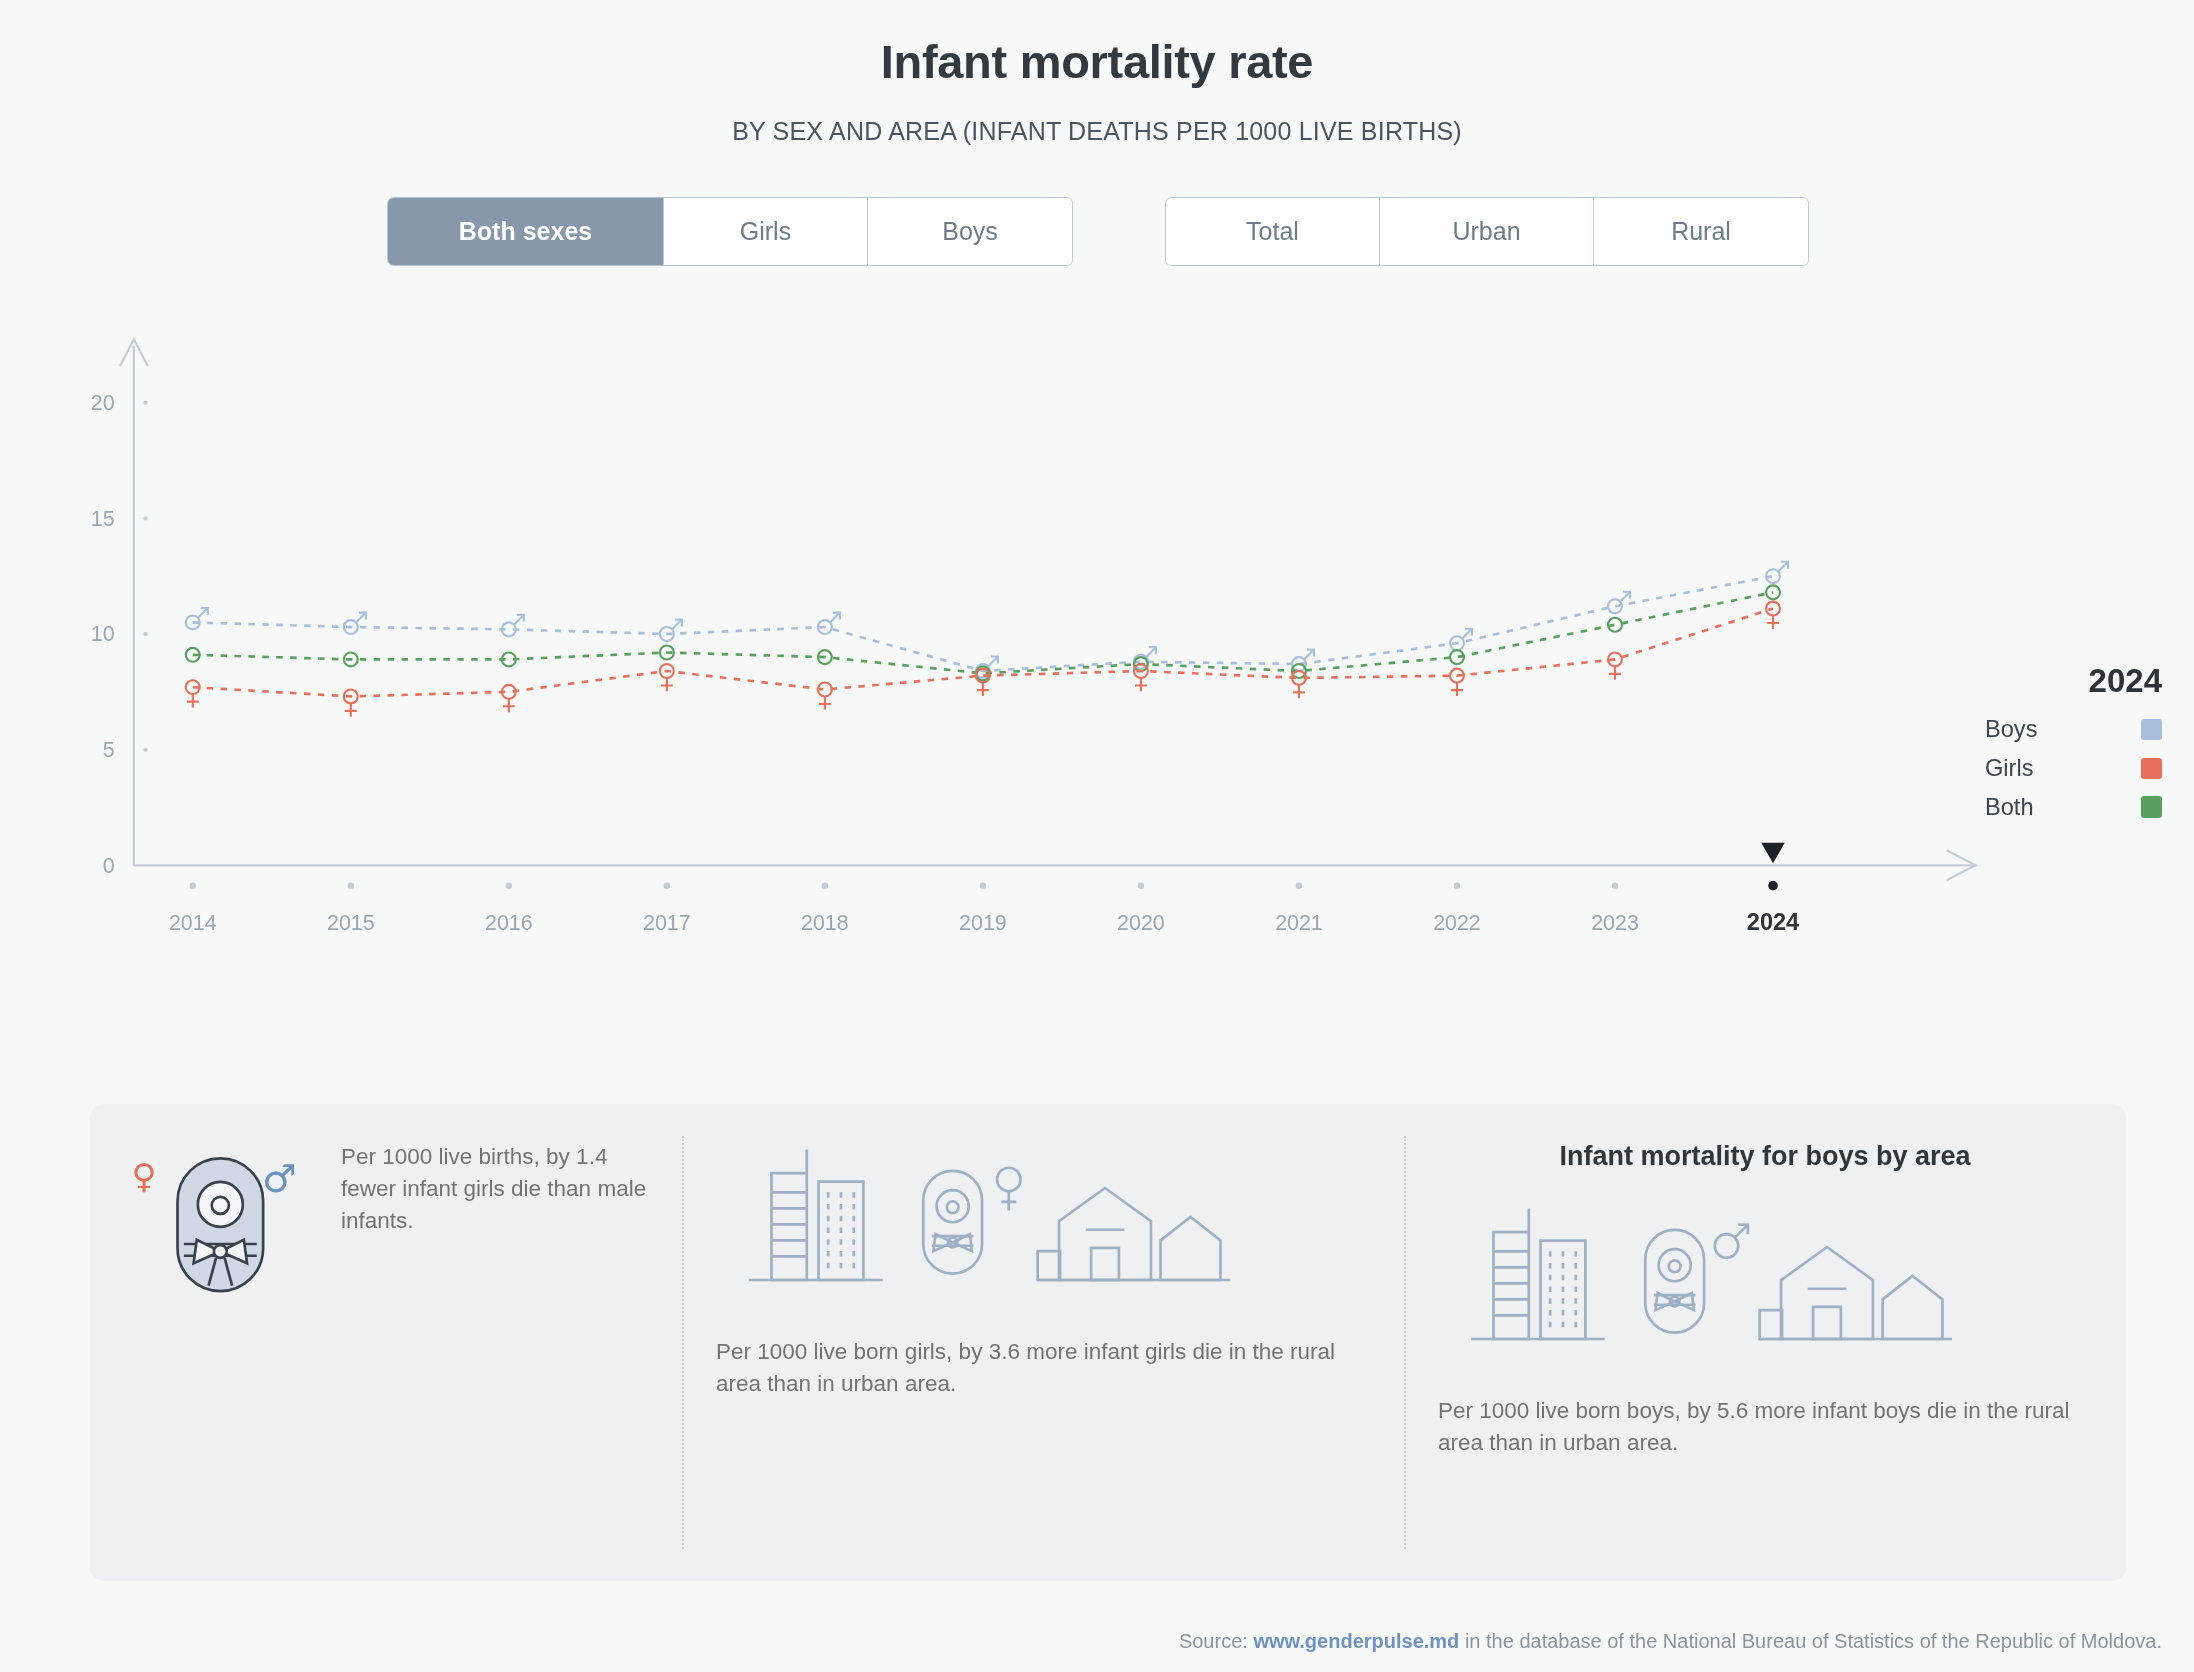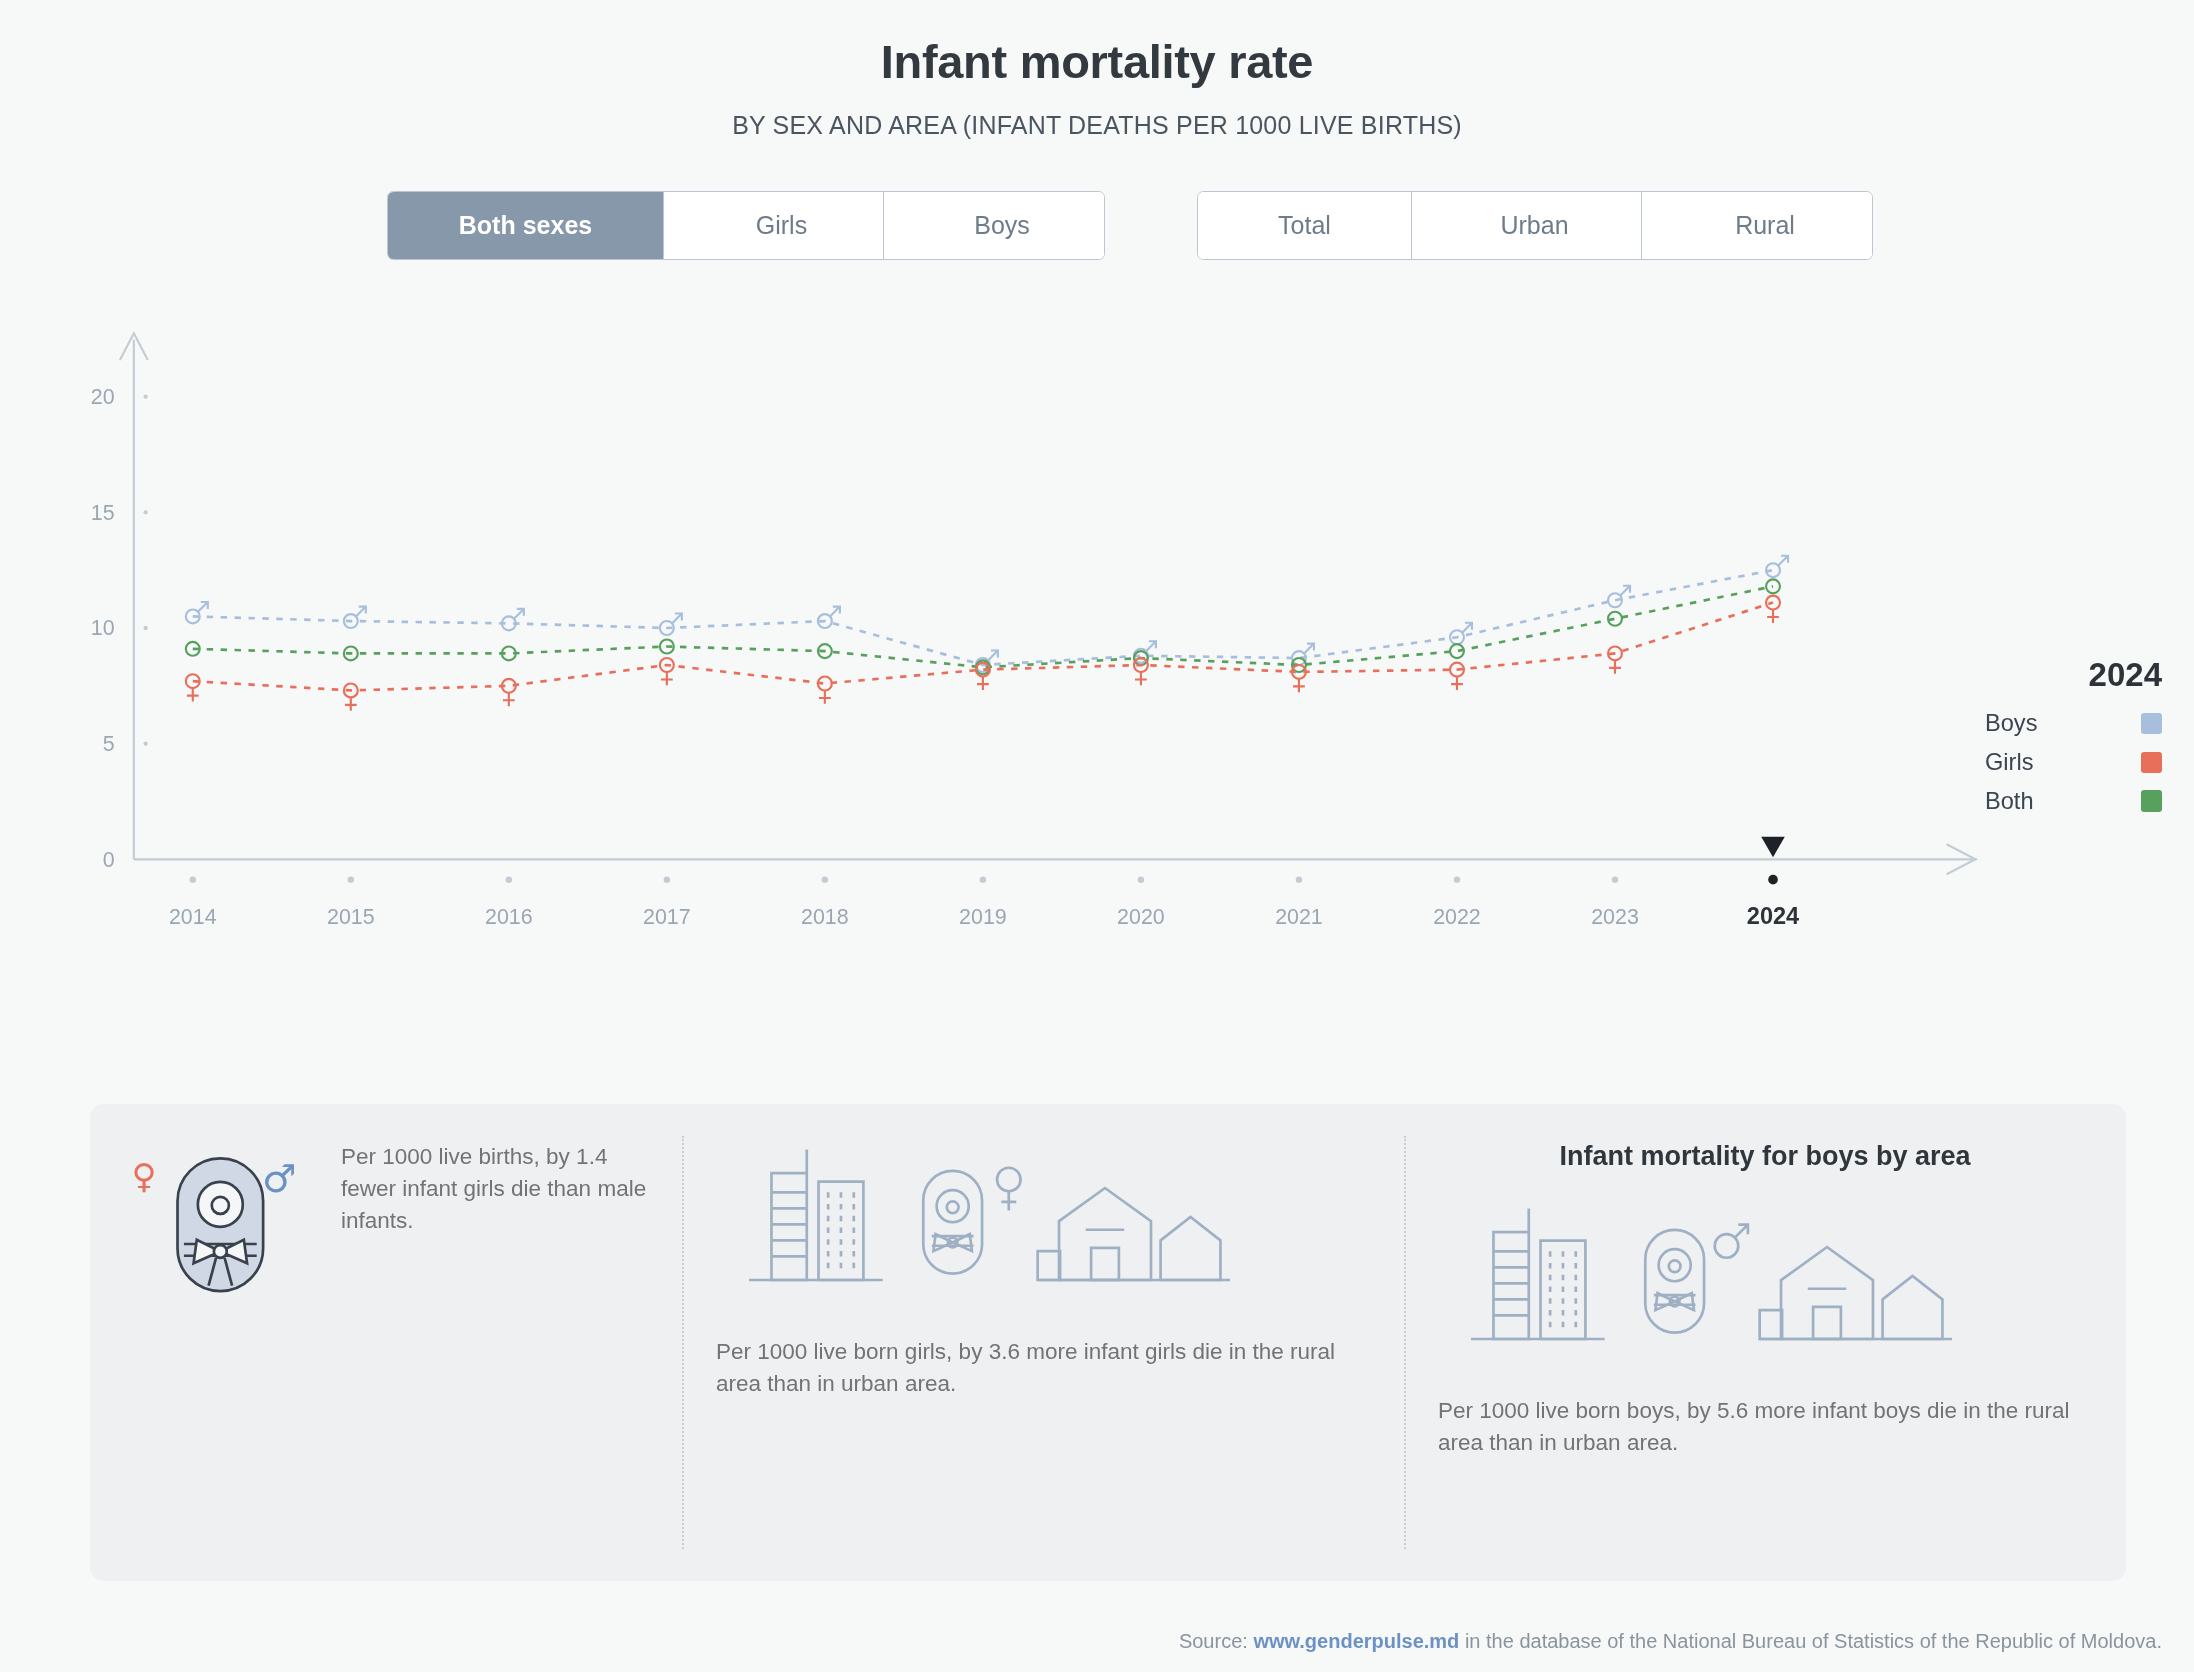--- a/index.html
+++ b/index.html
@@ -19,39 +19,38 @@
   .title {
     font-size: 47px;
     font-weight: bold;
     color: #333a3f;
     letter-spacing: -0.3px;
     margin: 6px;
   }
   .subtitle {
     font-size: 25px;
     color: #4b5560;
-    margin-top: 22px;
+    margin-top: 28px;
     letter-spacing: 0.2px;
     text-align: center;
   }
 
   
   .toggles {
     display: flex;
     gap: 92px;
     margin-top: 51px;
     padding-left: 387px;
   }
   .seg {
     display: flex;
     border: 1.6px solid #bac7d2;
     border-radius: 6.4px;
     overflow: hidden;
     background: #ffffff;
-    gap: 16px;
   }
   .seg .opt {
     font-size: 25px;
     color: #6d7c8a;
     padding: 19px 0;
     text-align: center;
     border-right: 1.6px solid #bac7d2;
     background: #ffffff;
     cursor: pointer;
     user-select: none;

